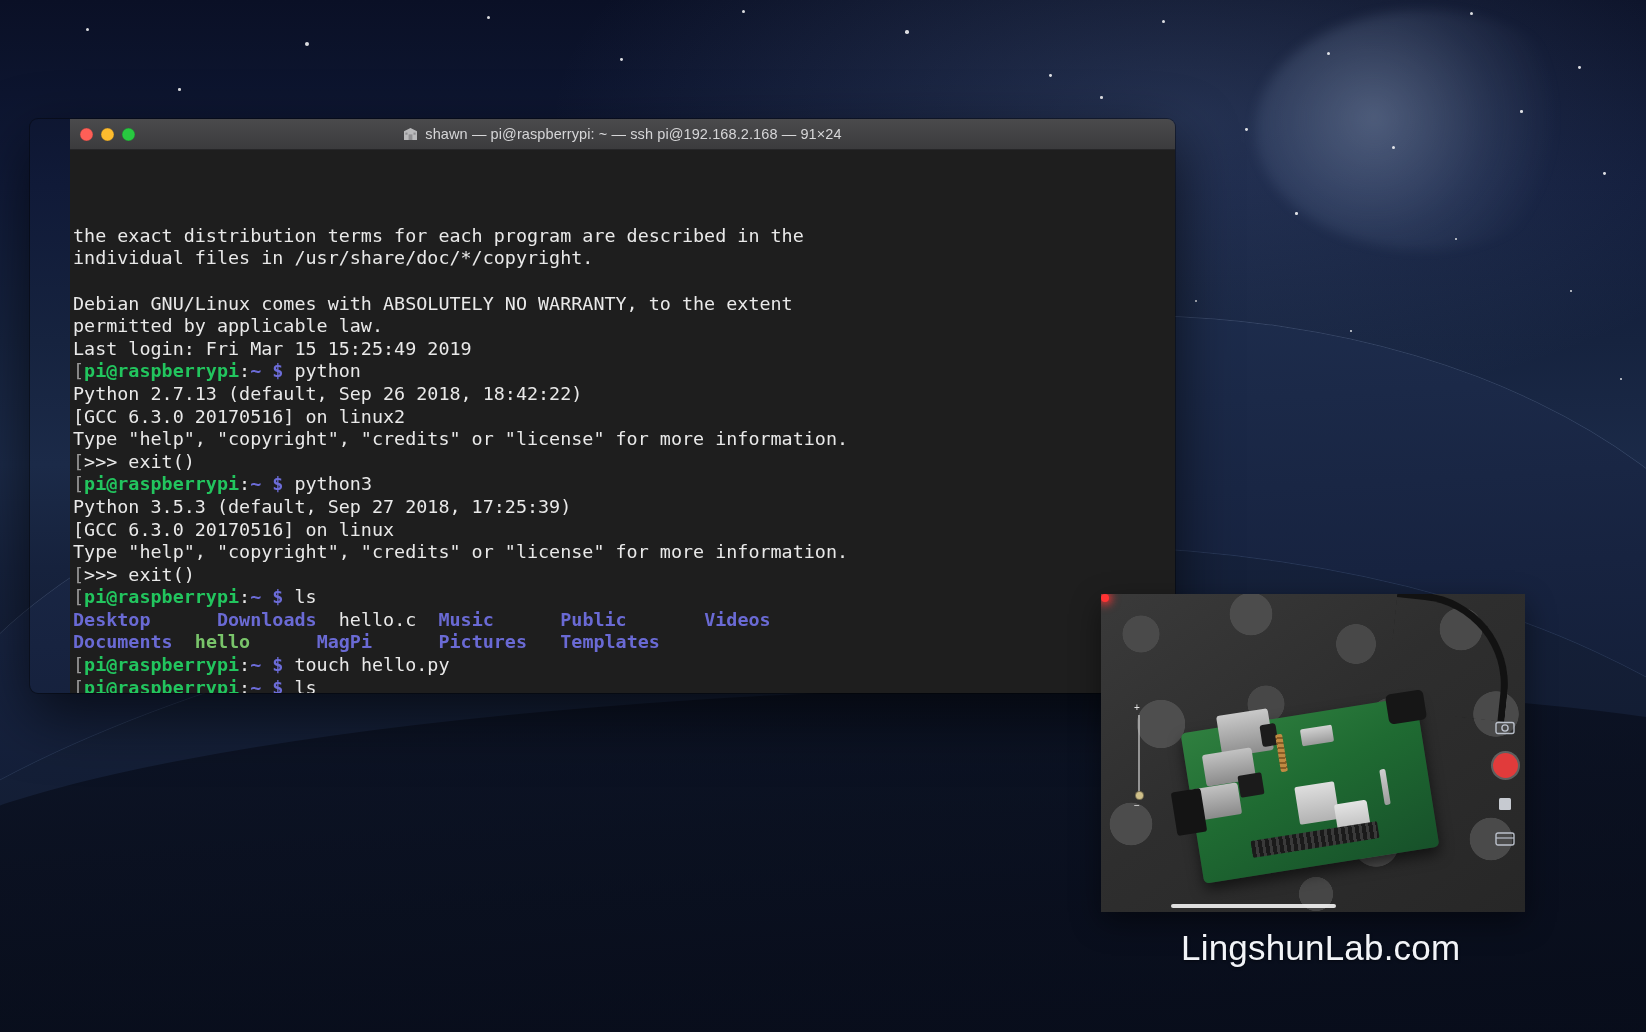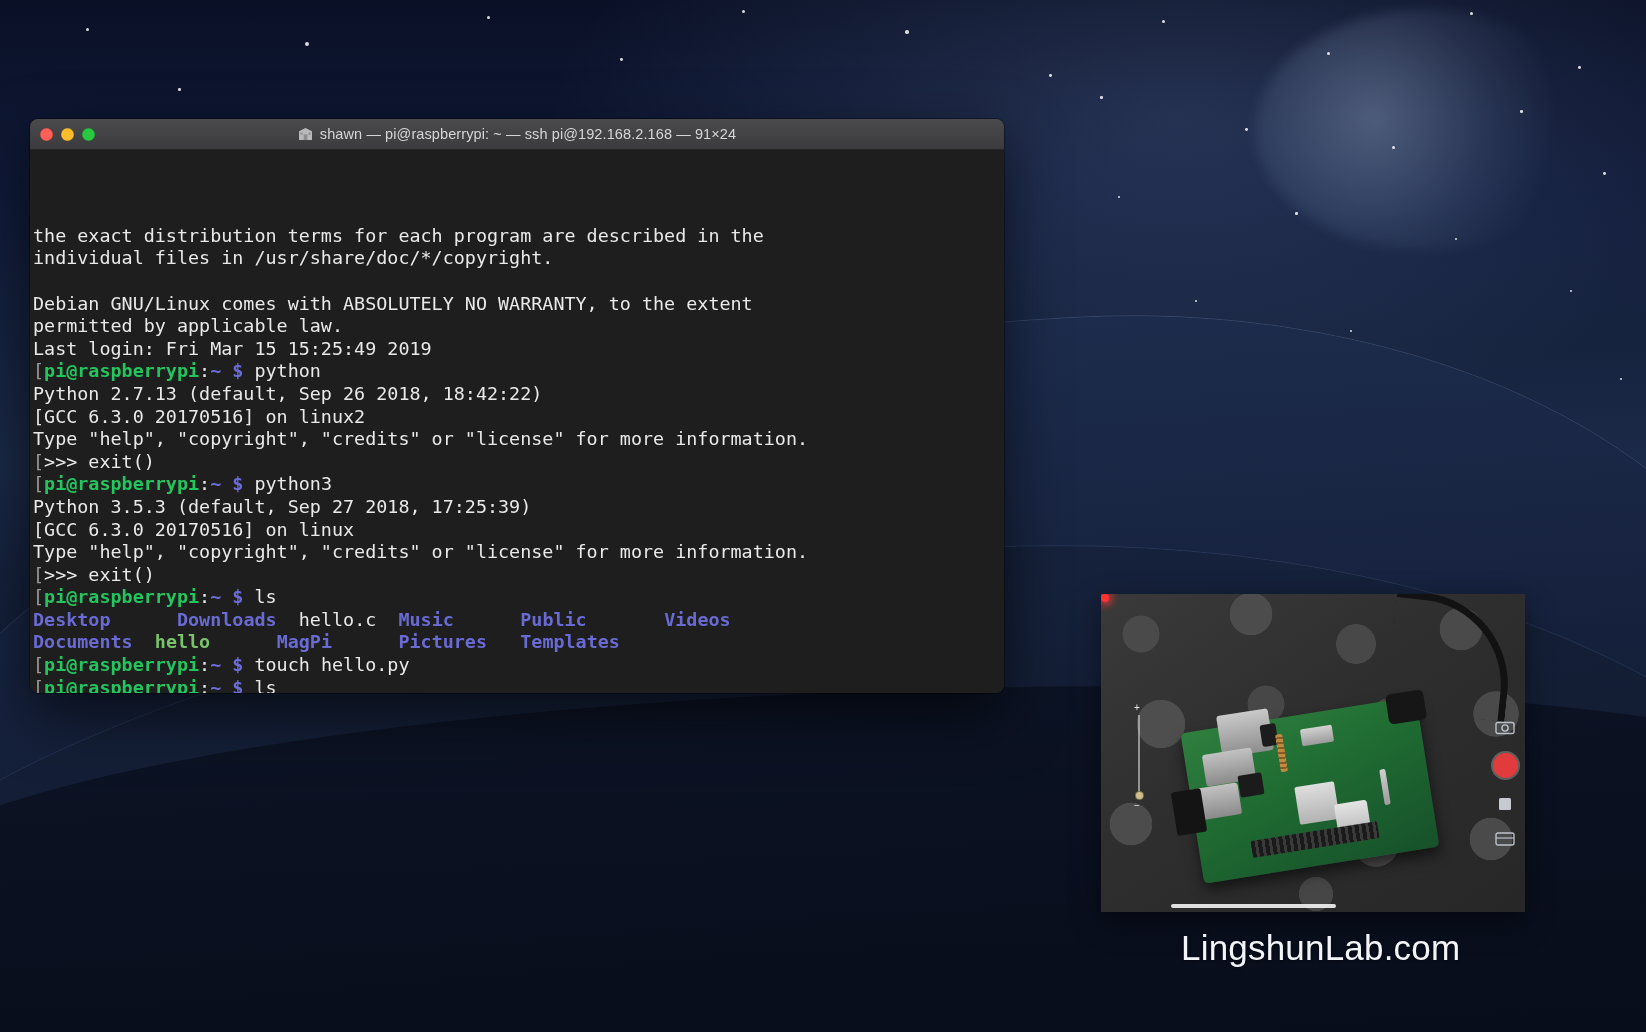--- a/index.html
+++ b/index.html
@@ -79,25 +79,26 @@
     background: #ffffff;
     border-radius: 50%;
     opacity: .85;
   }
 
   
   #terminal-window {
     position: absolute;
     left: 30px;
     top: 119px;
-    width: 974px;
+    width: 1145px;
     height: 574px;
     border-radius: 8px;
     overflow: hidden;
     box-shadow: 0 22px 60px rgba(0,0,0,0.62), 0 0 0 1px rgba(0,0,0,0.35);
+    padding-left: 40px;
   }
 
   #title-bar {
     height: 31px;
     background: linear-gradient(to bottom, #4a4a4c, #3b3b3d);
     border-bottom: 1px solid #262628;
     display: flex;
     align-items: center;
     position: relative;
     padding: 0 10px;

